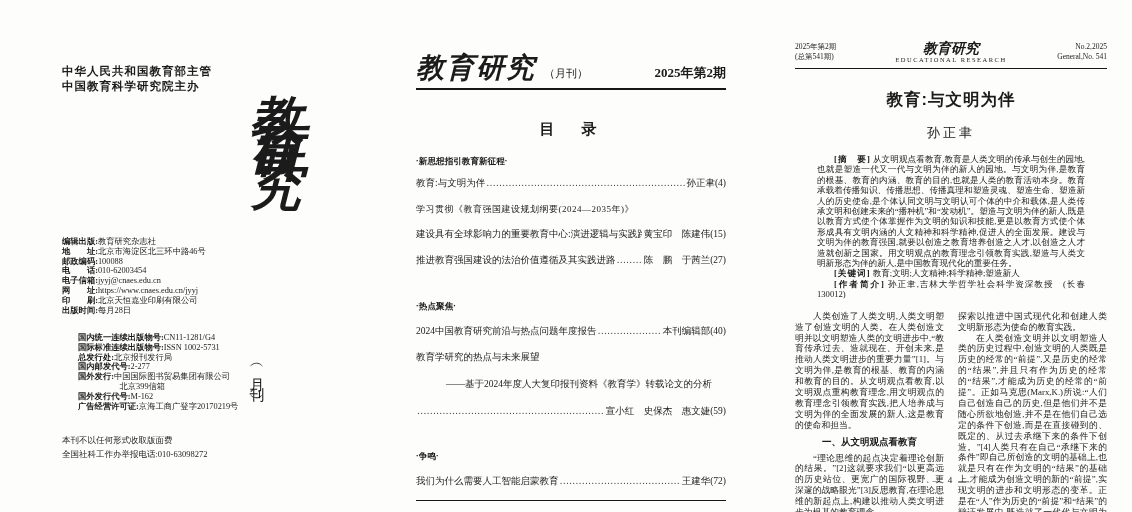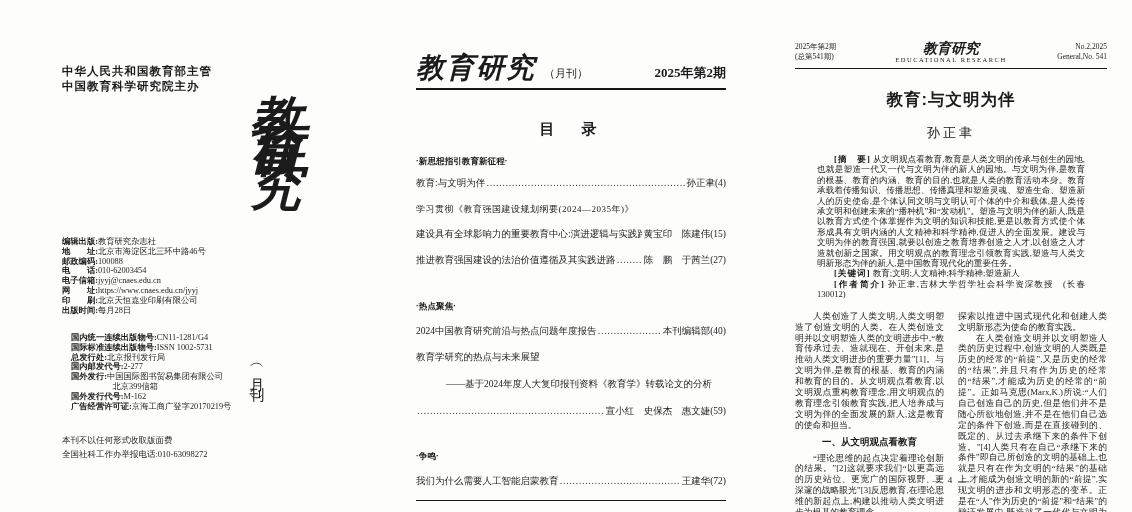--- a/index.html
+++ b/index.html
@@ -5,21 +5,21 @@
   html,body{margin:0;padding:0;background:#fff;}
   #canvas{position:relative;width:1132px;height:512px;background:#fdfdfc;overflow:hidden;
           font-family:"Liberation Serif","DejaVu Serif",serif;color:#1b1b1b;}
 
   
   .lp-supervisor{position:absolute;left:62px;top:64px;font-weight:bold;font-size:11.5px;
                  line-height:15px;letter-spacing:1px;font-family:"Liberation Sans","DejaVu Sans",sans-serif;}
   .lp-editors{position:absolute;left:62px;top:114px;font-size:8.6px;line-height:11.5px;}
   .lp-editors .lbl{letter-spacing:1px;}
   .lp-pub{position:absolute;left:62px;top:237px;font-size:8.3px;line-height:9.8px;width:230px;}
-  .lp-issue{position:absolute;left:71px;top:333px;font-size:8.3px;line-height:9.8px;width:240px;}
+  .lp-issue{position:absolute;left:78px;top:333px;font-size:8.3px;line-height:9.8px;width:240px;}
   .info-row .lbl{font-weight:bold;margin-top:9px;}
   .lp-notices{position:absolute;left:62px;top:434px;font-size:8.5px;line-height:13.5px;font-weight:normal;}
   .lp-masthead{position:absolute;left:240px;top:54px;writing-mode:vertical-rl;
                font-size:52px;font-weight:900;letter-spacing:20px;font-style:italic;
                font-family:"Liberation Serif","DejaVu Serif",serif;}
   .lp-monthly{position:absolute;left:247px;top:358px;writing-mode:vertical-rl;
               font-size:15px;letter-spacing:9px;}
 
   
   .toc{position:absolute;left:416px;top:52px;width:310px;}

